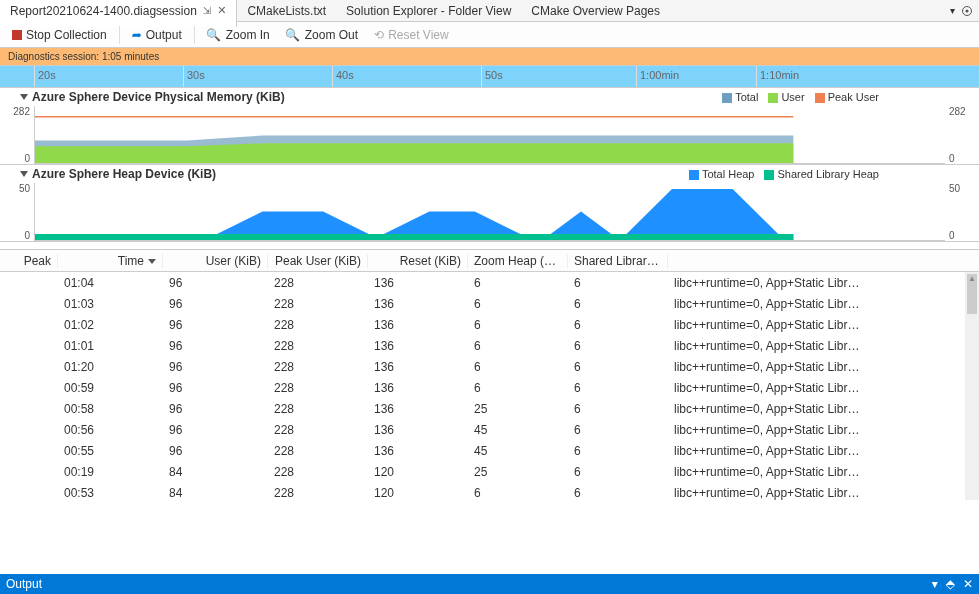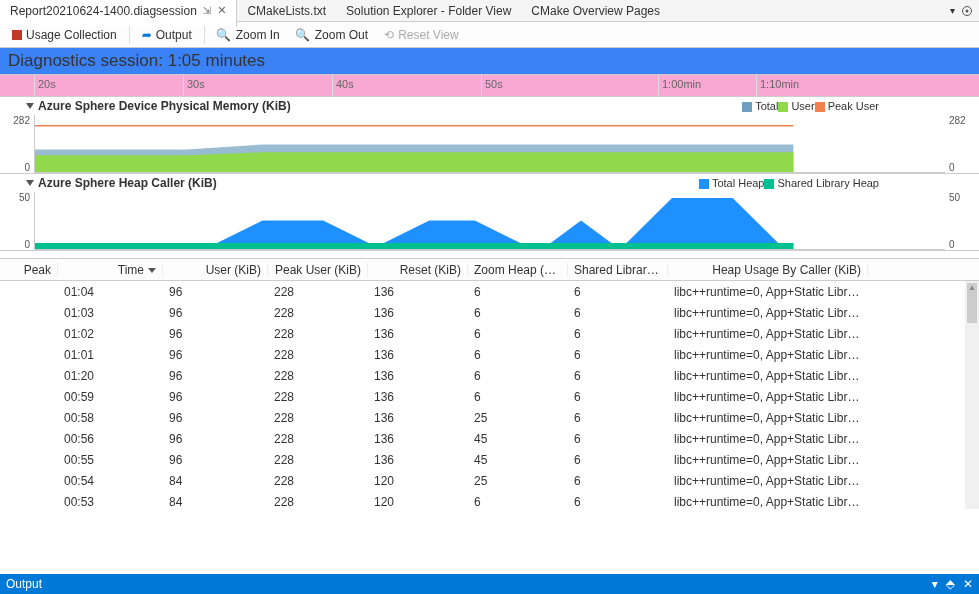--- a/index.html
+++ b/index.html
@@ -5,27 +5,27 @@
 * { box-sizing: border-box; margin: 0; padding: 0; }
 body { font-family: 'Segoe UI', Arial, sans-serif; font-size: 12px; color: #333; background: #fff; width: 979px; height: 594px; overflow: hidden; position: relative; }
 .tabbar { display: flex; align-items: center; height: 22px; border-bottom: 1px solid #ccc; background: #f5f5f5; }
 .tab { padding: 16px 10px; font-size: 12px; height: 22px; display: flex; align-items: center; gap: 6px; color: #333; }
 .tab.active { background: #fff; border-right: 1px solid #ccc; }
 .tab-controls { margin-left: auto; display: flex; gap: 6px; padding-right: 6px; }
 .toolbar { display: flex; align-items: center; height: 26px; border-bottom: 1px solid #ccc; padding: 0 6px; gap: 4px; background: #fdfdfd; }
 .tbtn { display: flex; align-items: center; gap: 4px; padding: 2px 6px; font-size: 12px; color: #333; }
 .tbtn.disabled { color: #aaa; }
 .sep { width: 1px; height: 18px; background: #ddd; margin: 0 2px; }
-.session-hdr { padding: 3px 8px; font-size: 17px; border-bottom: 1px solid #ccc; background: #3b82f6; }
-.timeline { position: relative; height: 22px; border-bottom: 1px solid #ccc; background: #f9a8d4; }
+.session-hdr { padding: 3px 8px; font-size: 10px; border-bottom: 1px solid #ccc; background: #fdba74; }
+.timeline { position: relative; height: 22px; border-bottom: 1px solid #ccc; background: #7dd3fc; }
 .tick { position: absolute; top: 0; height: 100%; font-size: 11px; color: #666; border-left: 1px solid #ddd; padding-left: 3px; line-height: 18px; }
 .chart-section { border-bottom: 1px solid #ccc; }
-.chart-hdr { display: flex; align-items: center; padding: 2px 20px; font-size: 12px; font-weight: 600; background: #fff; margin-left: 6px; }
+.chart-hdr { display: flex; align-items: center; padding: 2px 20px; font-size: 12px; font-weight: 600; background: #fff; }
 .triangle { display: inline-block; width: 0; height: 0; border-left: 4px solid transparent; border-right: 4px solid transparent; border-top: 6px solid #555; margin-right: 4px; transform: rotate(0deg); }
-.legend { margin-left: auto; display: flex; font-weight: 400; font-size: 11px; padding-right: 80px; }
+.legend { margin-left: auto; display: flex; gap: 10px; font-weight: 400; font-size: 11px; padding-right: 80px; }
 .swatch { width: 10px; height: 10px; display: inline-block; margin-right: 3px; vertical-align: middle; }
 .chart-body { display: flex; height: 58px; }
 .ylab { width: 34px; position: relative; font-size: 10px; color: #555; text-align: right; }
 .ylab .top { position: absolute; top: 0; right: 4px; }
 .ylab .bot { position: absolute; bottom: 0; right: 4px; }
 .plot { flex: 1; position: relative; border-left: 1px solid #ccc; border-bottom: 1px solid #ccc; }
 .ylab-r { width: 34px; position: relative; font-size: 10px; color: #555; text-align: left; }
 .ylab-r .top { position: absolute; top: 0; left: 4px; }
 .ylab-r .bot { position: absolute; bottom: 0; left: 4px; }
 .gap { height: 8px; background: #fff; border-bottom: 1px solid #ccc; }
@@ -68,21 +68,21 @@
           <circle cx="6" cy="6" r="4.5" fill="none" stroke="#555" stroke-width="1"></circle>
           <circle cx="6" cy="6" r="1.5" fill="#555"></circle>
         </svg>
     </span>
   </div>
 </div>
 
 <div class="toolbar">
   <div class="tbtn">
     <span style="width:10px;height:10px;background:#c0392b;display:inline-block"></span>
-    <span>Usage Collection</span>
+    <span>Stop Collection</span>
   </div>
   <div class="sep"></div>
   <div class="tbtn">
     <span style="color:#0078d7">➦</span>
     <span>Output</span>
   </div>
   <div class="sep"></div>
   <div class="tbtn">
     <span>🔍</span>
     <span>Zoom In</span>
@@ -99,21 +99,21 @@
 
 <div class="session-hdr">
   <span>Diagnostics session: 1:05 minutes</span>
 </div>
 
 <div class="timeline">
   <div class="tick" style="left:34px"><span>20s</span></div>
   <div class="tick" style="left:183px"><span>30s</span></div>
   <div class="tick" style="left:332px"><span>40s</span></div>
   <div class="tick" style="left:481px"><span>50s</span></div>
-  <div class="tick" style="left:658px"><span>1:00min</span></div>
+  <div class="tick" style="left:636px"><span>1:00min</span></div>
   <div class="tick" style="left:756px"><span>1:10min</span></div>
 </div>
 
 <div class="chart-section">
   <div class="chart-hdr">
     <span class="triangle"></span>
     <span>Azure Sphere Device Physical Memory (KiB)</span>
     <div class="legend">
       <span><span class="swatch" style="background:#6f9fc0"></span><span>Total</span></span>
       <span><span class="swatch" style="background:#8fd94a"></span><span>User</span></span>
@@ -135,21 +135,21 @@
     <div class="ylab-r">
         <span class="top">282</span>
         <span class="bot">0</span>
       </div>
   </div>
 </div>
 
 <div class="chart-section">
   <div class="chart-hdr">
     <span class="triangle"></span>
-    <span>Azure Sphere Heap Caller (KiB)</span>
+    <span>Azure Sphere Heap Device (KiB)</span>
     <div class="legend">
       <span><span class="swatch" style="background:#1e90ff"></span><span>Total Heap</span></span>
       <span><span class="swatch" style="background:#00c090"></span><span>Shared Library Heap</span></span>
     </div>
   </div>
   <div class="chart-body">
     <div class="ylab">
         <span class="top">50</span>
         <span class="bot">0</span>
       </div>
@@ -170,21 +170,20 @@
 
 <div class="table-wrap">
   <div class="thead">
     <div class="th col-peak"><span>Peak</span></div>
     <div class="th col-time"><span>Time</span><span class="sort-caret"></span></div>
     <div class="th col-user"><span>User (KiB)</span></div>
     <div class="th col-puser"><span>Peak User (KiB)</span></div>
     <div class="th col-total"><span>Reset (KiB)</span></div>
     <div class="th col-theap"><span>Zoom Heap (KiB)</span></div>
     <div class="th col-shared"><span>Shared Library...</span></div>
-    <div class="th col-caller"><span>Heap Usage By Caller (KiB)</span></div>
   </div>
   <div class="tbody" id="tbody">
       <div class="trow">
         <div class="td col-peak"></div>
         <div class="td col-time">01:04</div>
         <div class="td col-user">96</div>
         <div class="td col-puser">228</div>
         <div class="td col-total">136</div>
         <div class="td col-theap">6</div>
         <div class="td col-shared">6</div>
@@ -265,21 +264,21 @@
         <div class="td col-time">00:55</div>
         <div class="td col-user">96</div>
         <div class="td col-puser">228</div>
         <div class="td col-total">136</div>
         <div class="td col-theap">45</div>
         <div class="td col-shared">6</div>
         <div class="td col-caller">libc++runtime=0, App+Static Librar...</div>
       </div>
       <div class="trow">
         <div class="td col-peak"></div>
-        <div class="td col-time">00:54</div>
+        <div class="td col-time">00:19</div>
         <div class="td col-user">84</div>
         <div class="td col-puser">228</div>
         <div class="td col-total">120</div>
         <div class="td col-theap">25</div>
         <div class="td col-shared">6</div>
         <div class="td col-caller">libc++runtime=0, App+Static Librar...</div>
       </div>
       <div class="trow">
         <div class="td col-peak"></div>
         <div class="td col-time">00:53</div>

